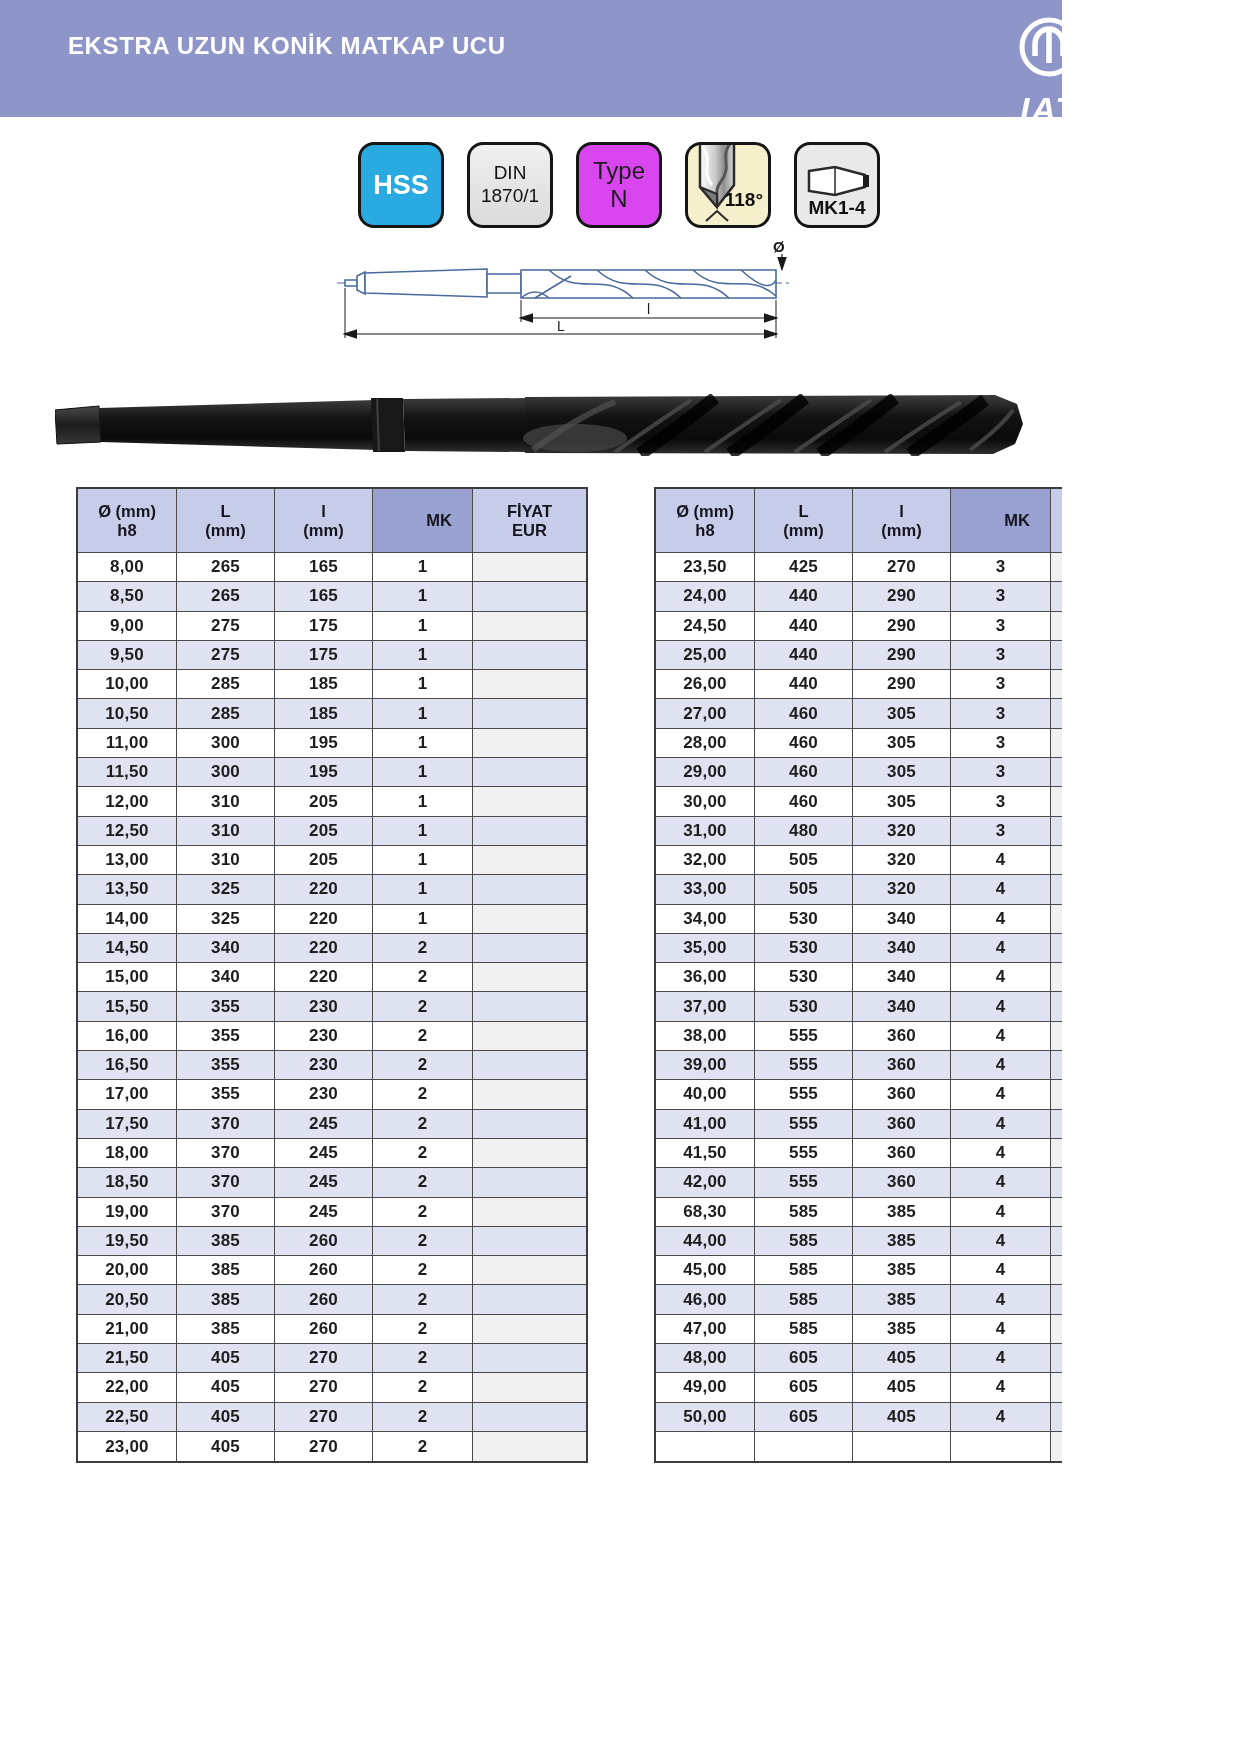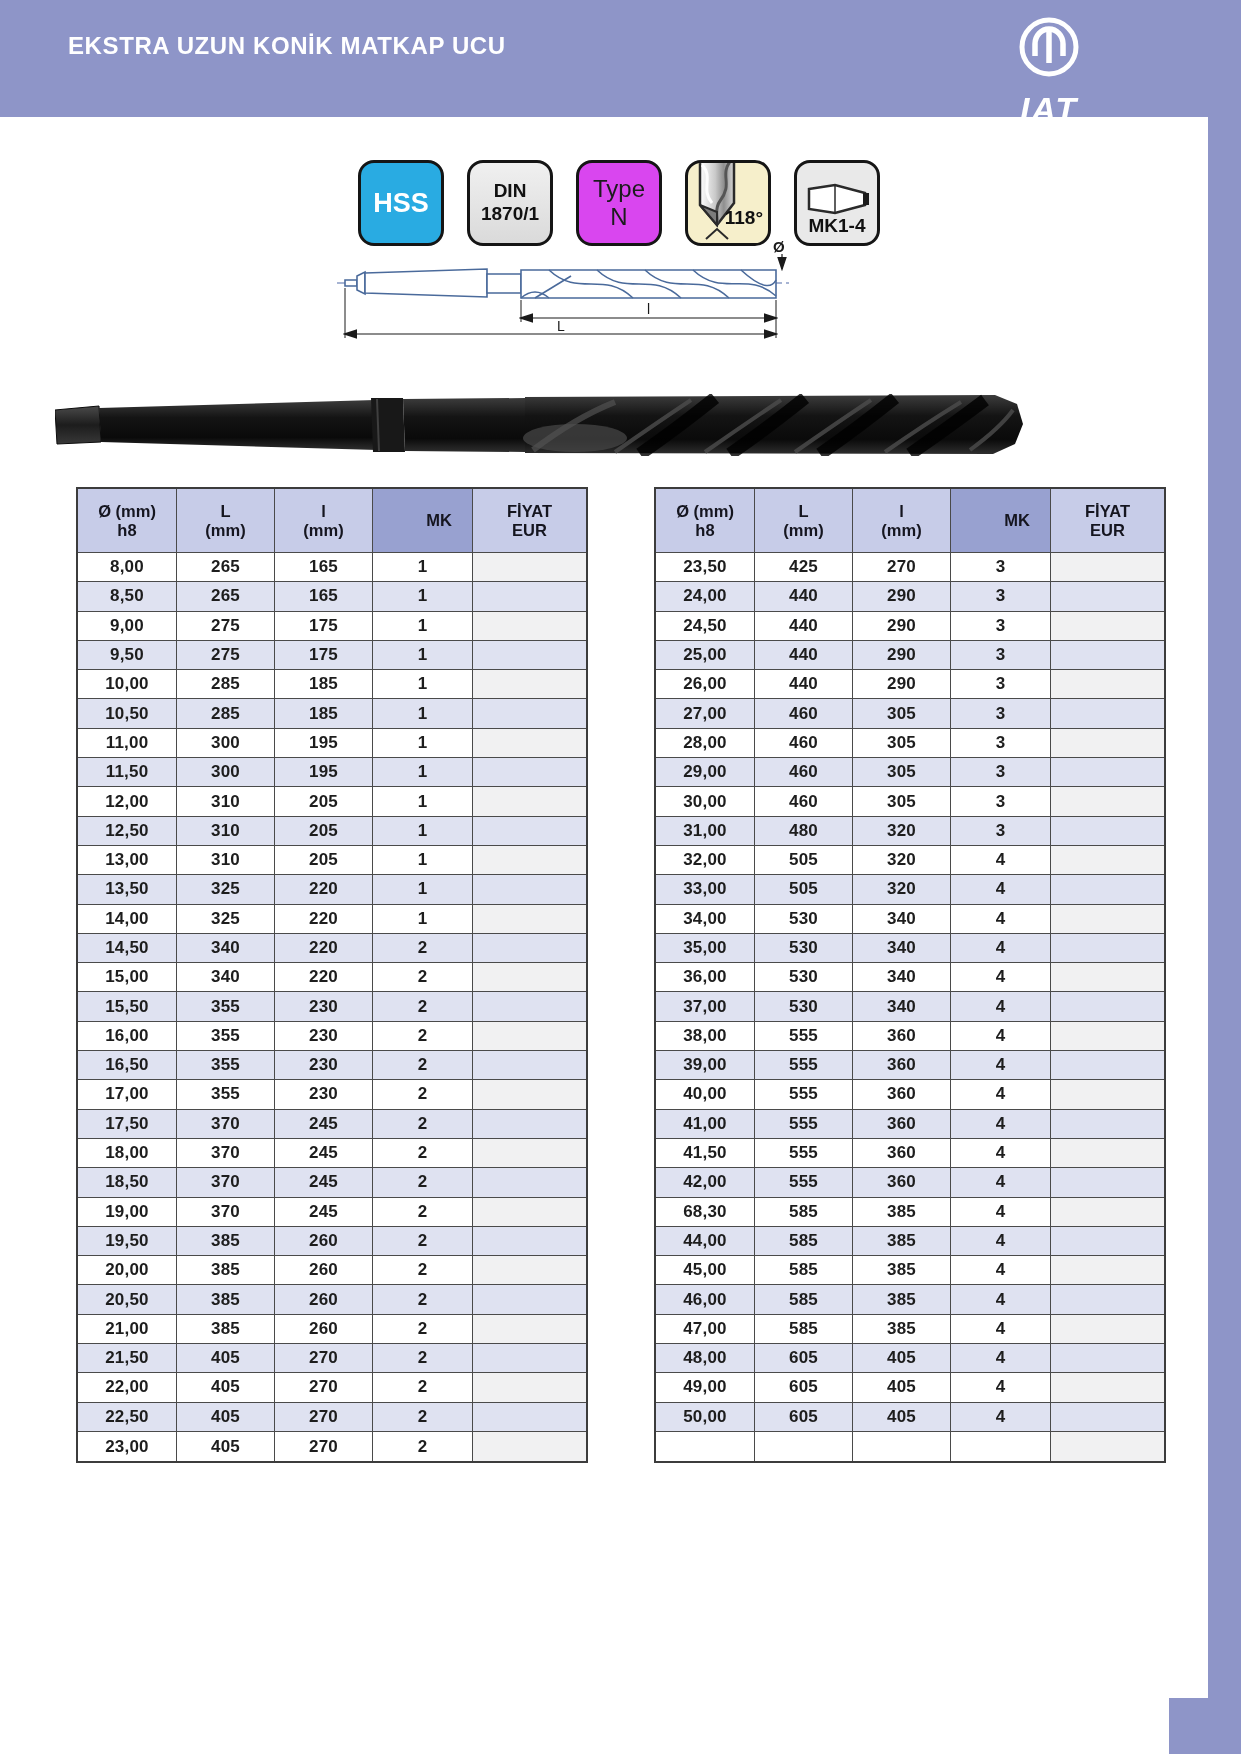--- a/index.html
+++ b/index.html
@@ -1,39 +1,39 @@
 <!DOCTYPE html>
 <html><head>
 <meta charset="utf-8">
 <style>
   html,body{margin:0;padding:0;background:#fff;}
-  .page{position:relative;width:1241px;height:1754px;background:#ffffff;
+  .page{position:relative;width:1062px;height:1754px;background:#ffffff;
         font-family:"Liberation Sans",sans-serif;overflow:hidden;}
 
   
   .band{position:absolute;left:0;top:0;width:1241px;height:117px;background:#8e95c8;}
   .side-strip{position:absolute;left:1208px;top:0;width:33px;height:1754px;background:#8e95c8;}
   .corner{position:absolute;left:1169px;top:1698px;width:72px;height:56px;background:#8e95c8;}
 
   .title{position:absolute;left:68px;top:32px;color:#ffffff;font-size:24px;font-weight:bold;
          letter-spacing:.6px;white-space:nowrap;}
 
   
   .logo{position:absolute;left:938px;top:16px;width:222px;color:#fff;}
   .logo-row{display:flex;align-items:center;gap:8px;flex-direction:column;}
   .logo-iat{font-size:34px;font-weight:bold;font-style:italic;letter-spacing:2px;}
   .logo-country{margin-top:20px;font-size:15px;font-weight:bold;letter-spacing:1.2px;}
 
   
-  .badges{position:absolute;left:358px;top:160px;display:flex;gap:23px;}
+  .badges{position:absolute;left:358px;top:142px;display:flex;gap:23px;}
   .badge{width:86px;height:86px;box-sizing:border-box;border:3.5px solid #151515;border-radius:16px;
          display:flex;flex-direction:column;align-items:center;justify-content:center;
          position:relative;overflow:hidden;}
   .badge-hss{background:#29abe2;color:#fff;font-size:27px;font-weight:bold;}
-  .badge-din{background:linear-gradient(#f0f0f0,#dadada);color:#111;font-size:19px;font-weight:bold;line-height:1.2;text-align:center;}
+  .badge-din{background:linear-gradient(#f0f0f0,#dadada);color:#111;font-size:19px;font-weight:normal;line-height:1.2;text-align:center;}
   .badge-type{background:#d946ef;color:#1c1c1c;font-size:24px;font-weight:500;line-height:1.15;text-align:center;}
   .badge-angle{background:#f6efcb;}
   .badge-mk{background:#e9e9e9;}
   .badge-angle .lbl{position:absolute;right:5px;bottom:14px;font-size:19px;font-weight:bold;color:#111;}
   .badge-mk .lbl{position:absolute;left:0;right:0;bottom:6px;text-align:center;font-size:19px;font-weight:bold;color:#111;}
   .badge svg{position:absolute;left:0;top:0;}
 
   
   .diagram{position:absolute;left:335px;top:236px;}
   .photo{position:absolute;left:55px;top:394px;}

